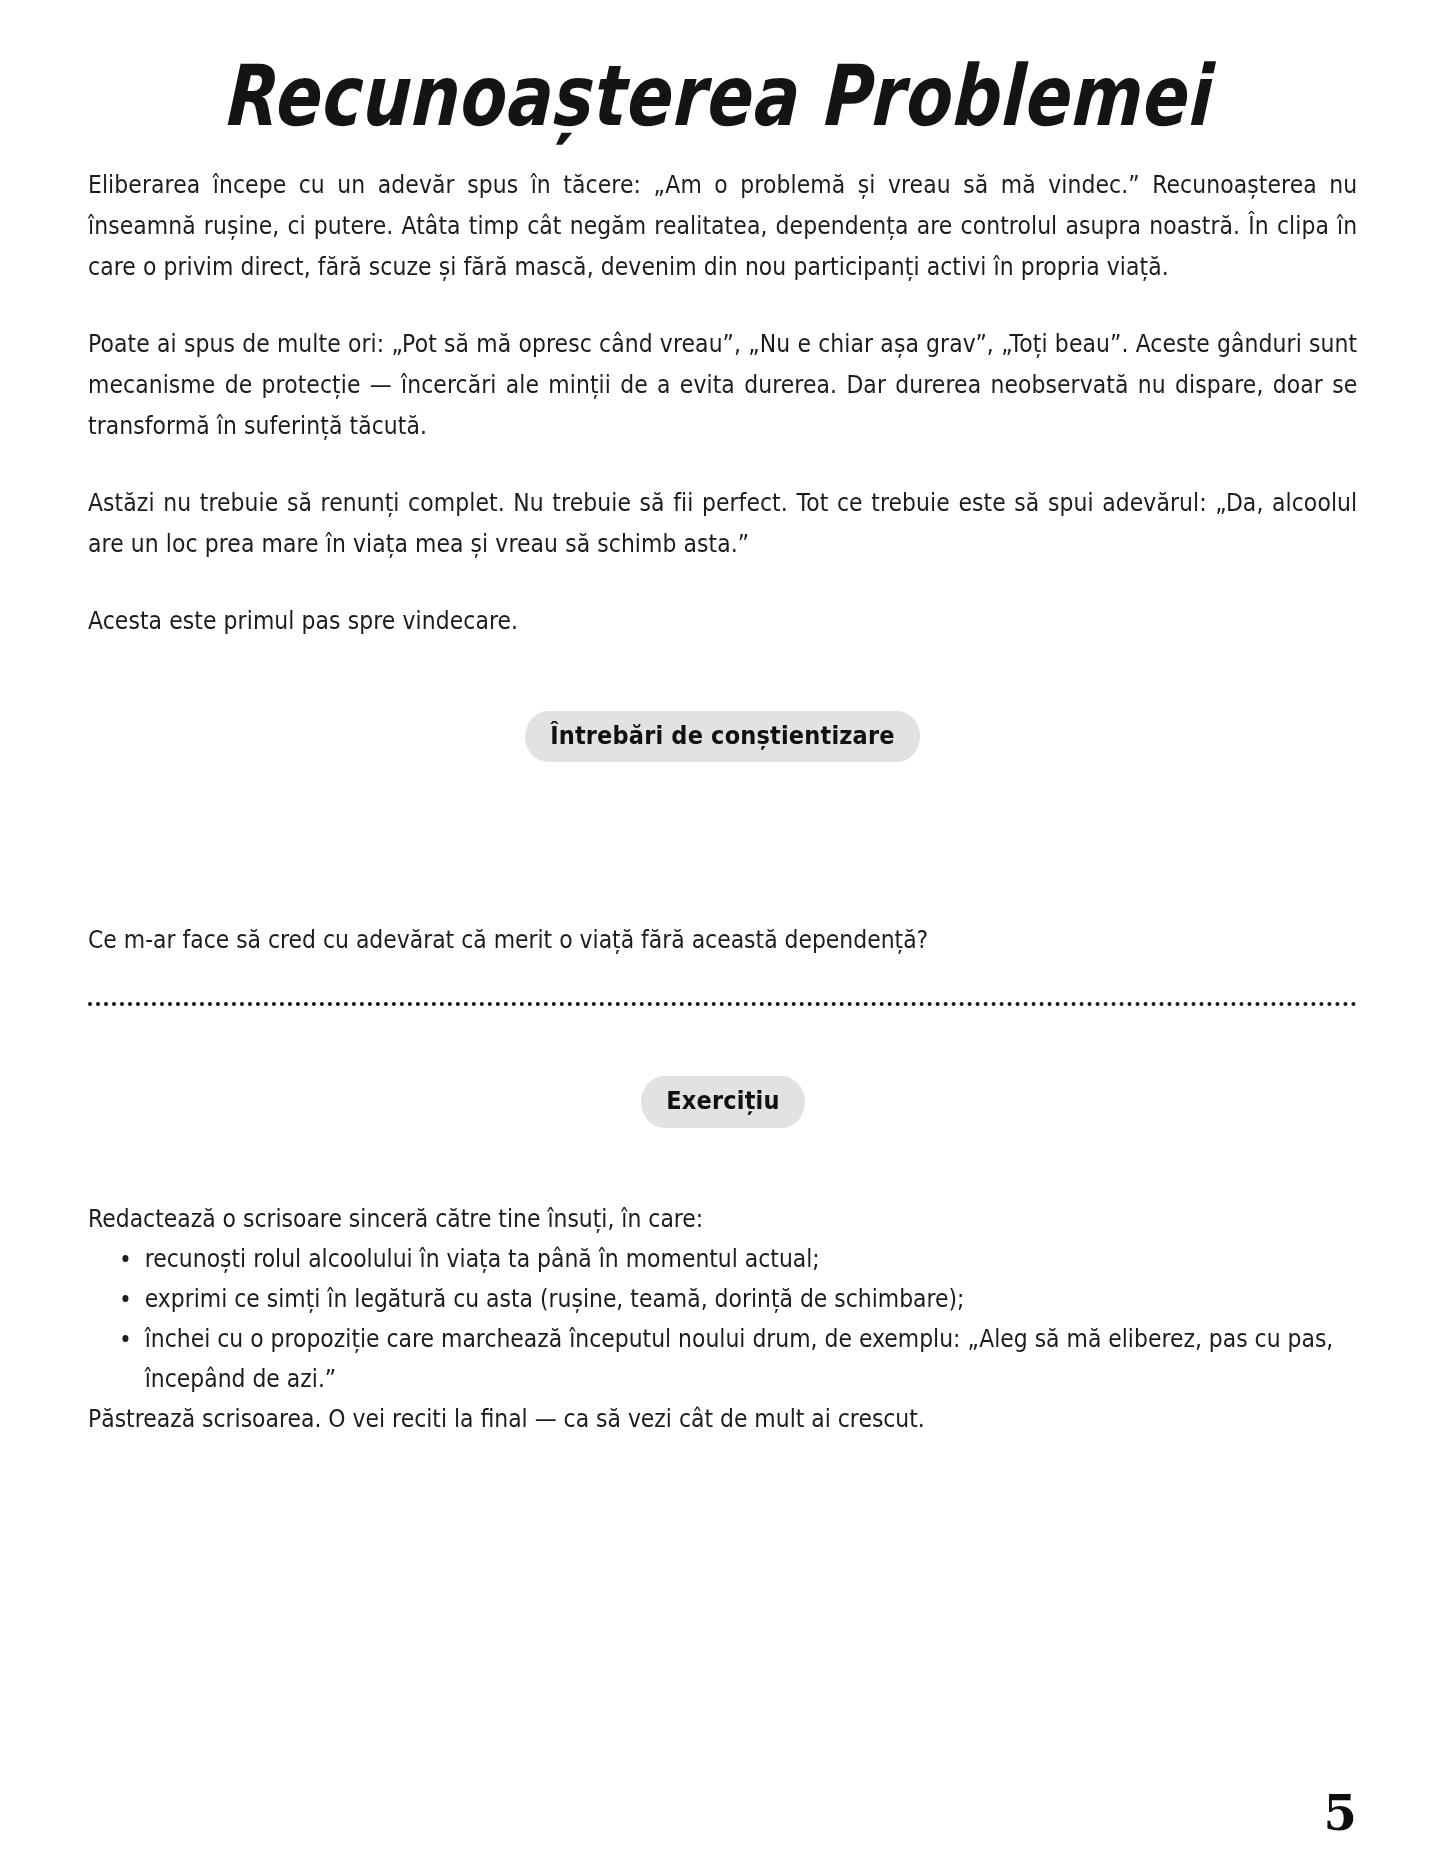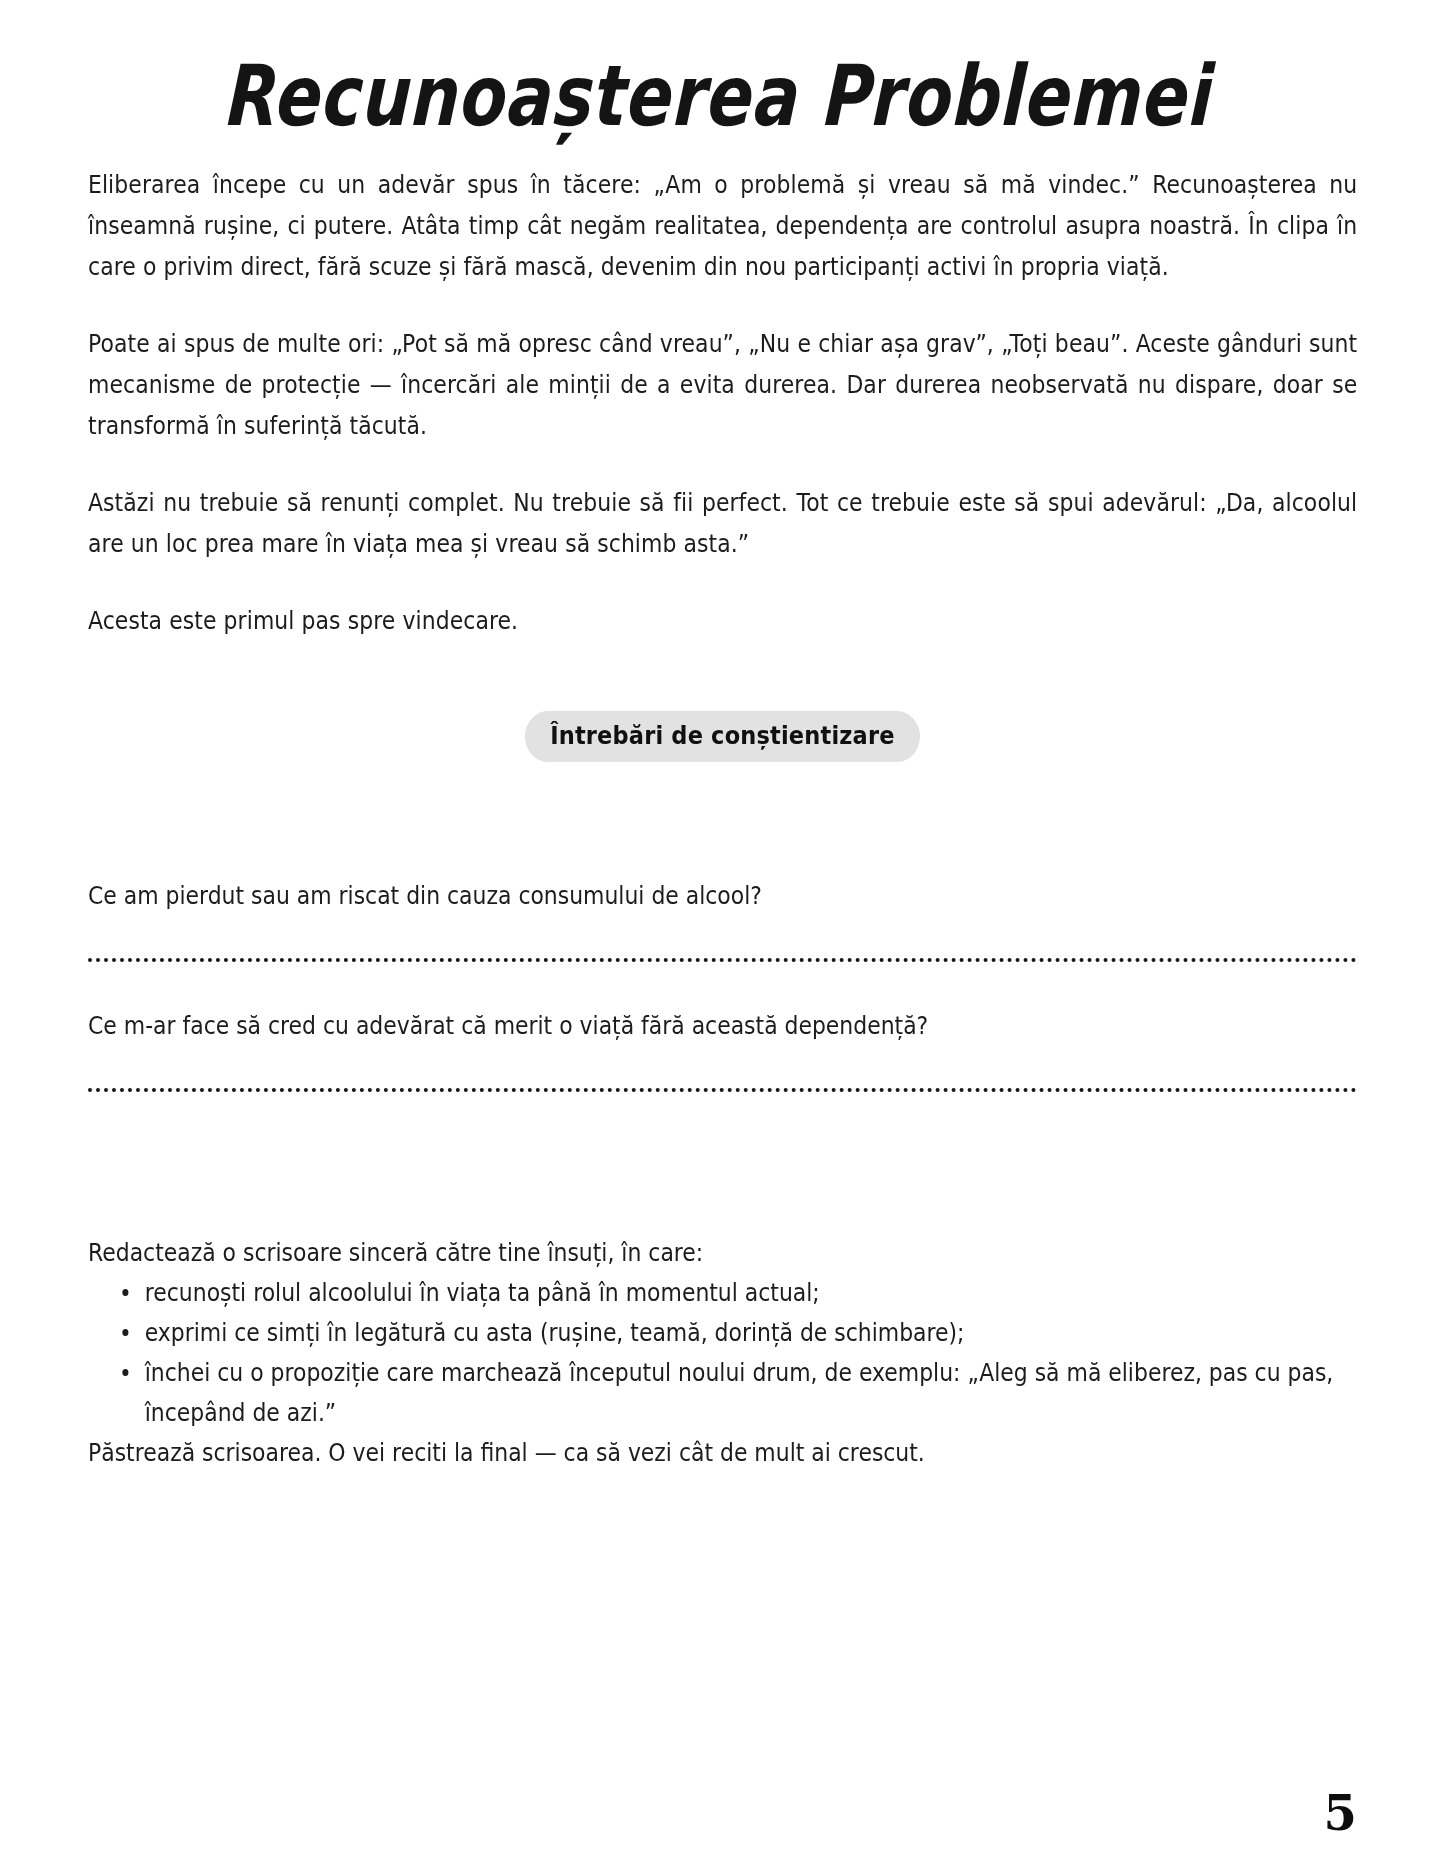--- a/index.html
+++ b/index.html
@@ -179,36 +179,34 @@
 
   <div class="badge-row">
     <span class="badge">Întrebări de conștientizare</span>
   </div>
 
   <div class="spacer-lg"></div>
 
 
   <div class="spacer-md"></div>
 
-  <div>
-    <p class="question">Ce am pierdut sau am riscat din cauza consumului de alcool?</p>
-    <div class="spacer-md"></div>
-    <div class="answer-rule"></div>
-  </div>
 
   <div class="spacer-md"></div>
 
   <div>
     <p class="question">Ce m-ar face să cred cu adevărat că merit o viață fără această dependență?</p>
     <div class="spacer-md"></div>
     <div class="answer-rule"></div>
   </div>
 
   <div class="spacer-lg"></div>
 
+  <div class="badge-row">
+    <span class="badge">Exercițiu</span>
+  </div>
 
   <div class="spacer-lg"></div>
 
   <div>
     <p class="ex-intro">Redactează o scrisoare sinceră către tine însuți, în care:</p>
     <ul class="ex-list">
       <li>
         <span class="bullet"></span>
         <span>recunoști rolul alcoolului în viața ta până în momentul actual;</span>
       </li>

